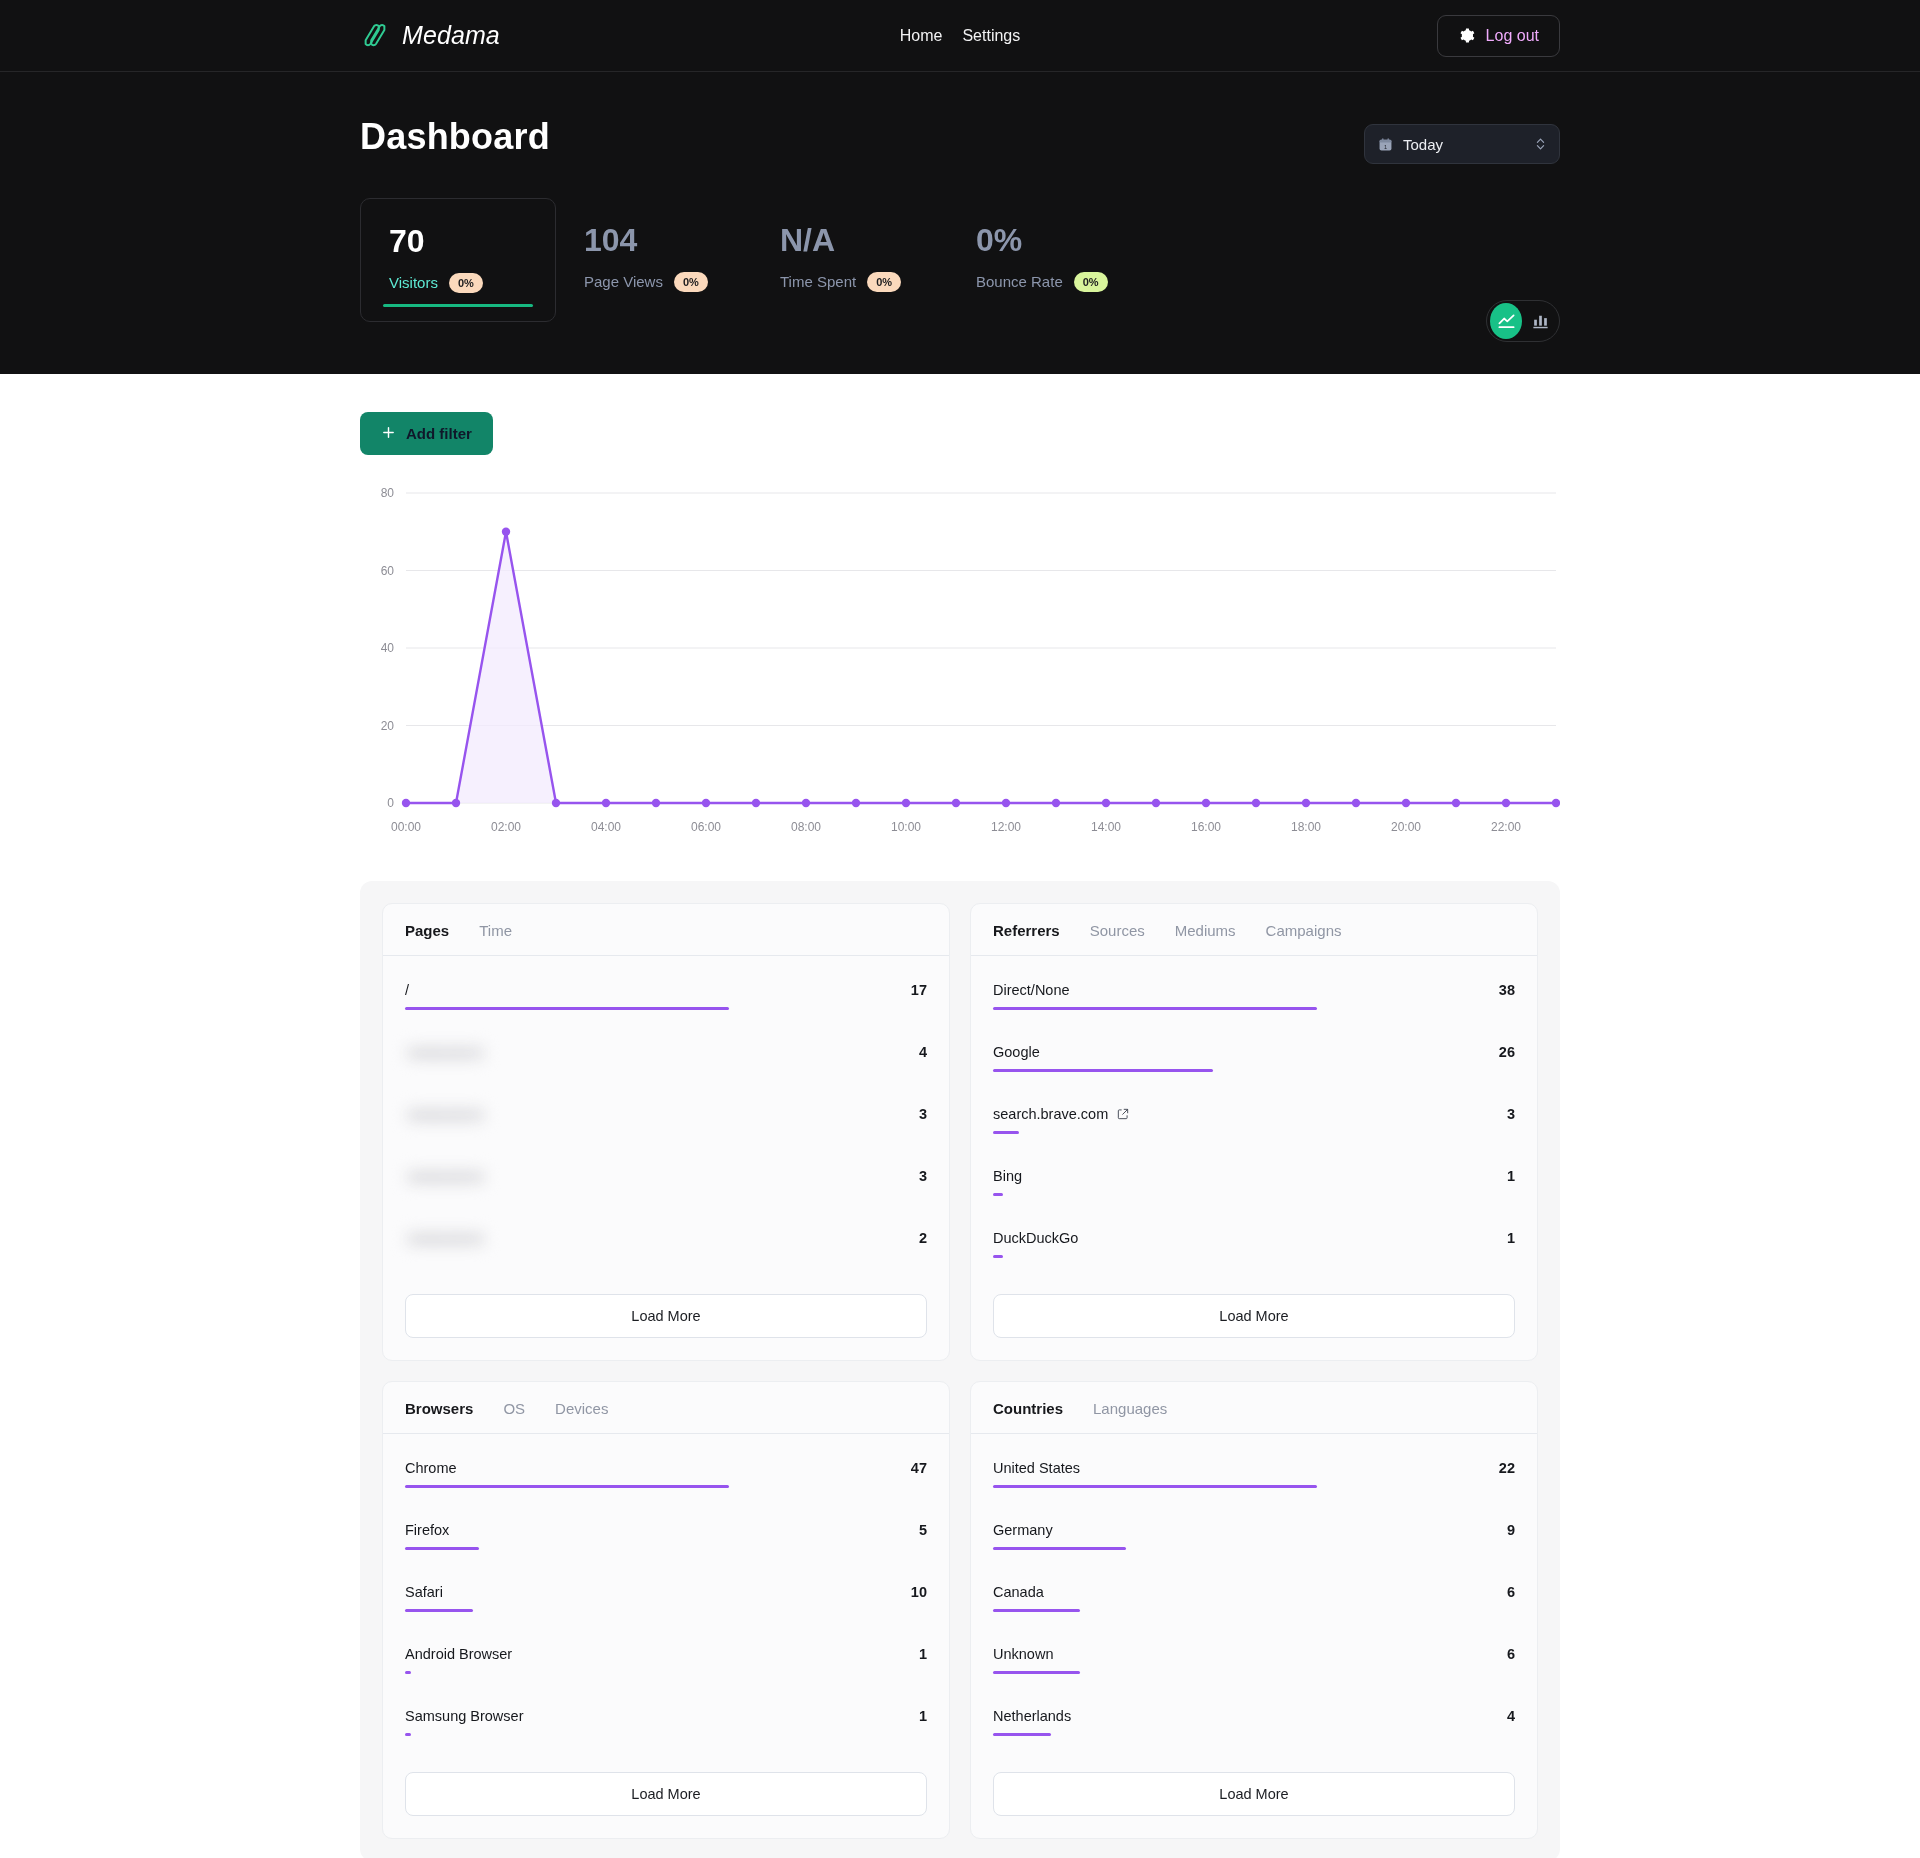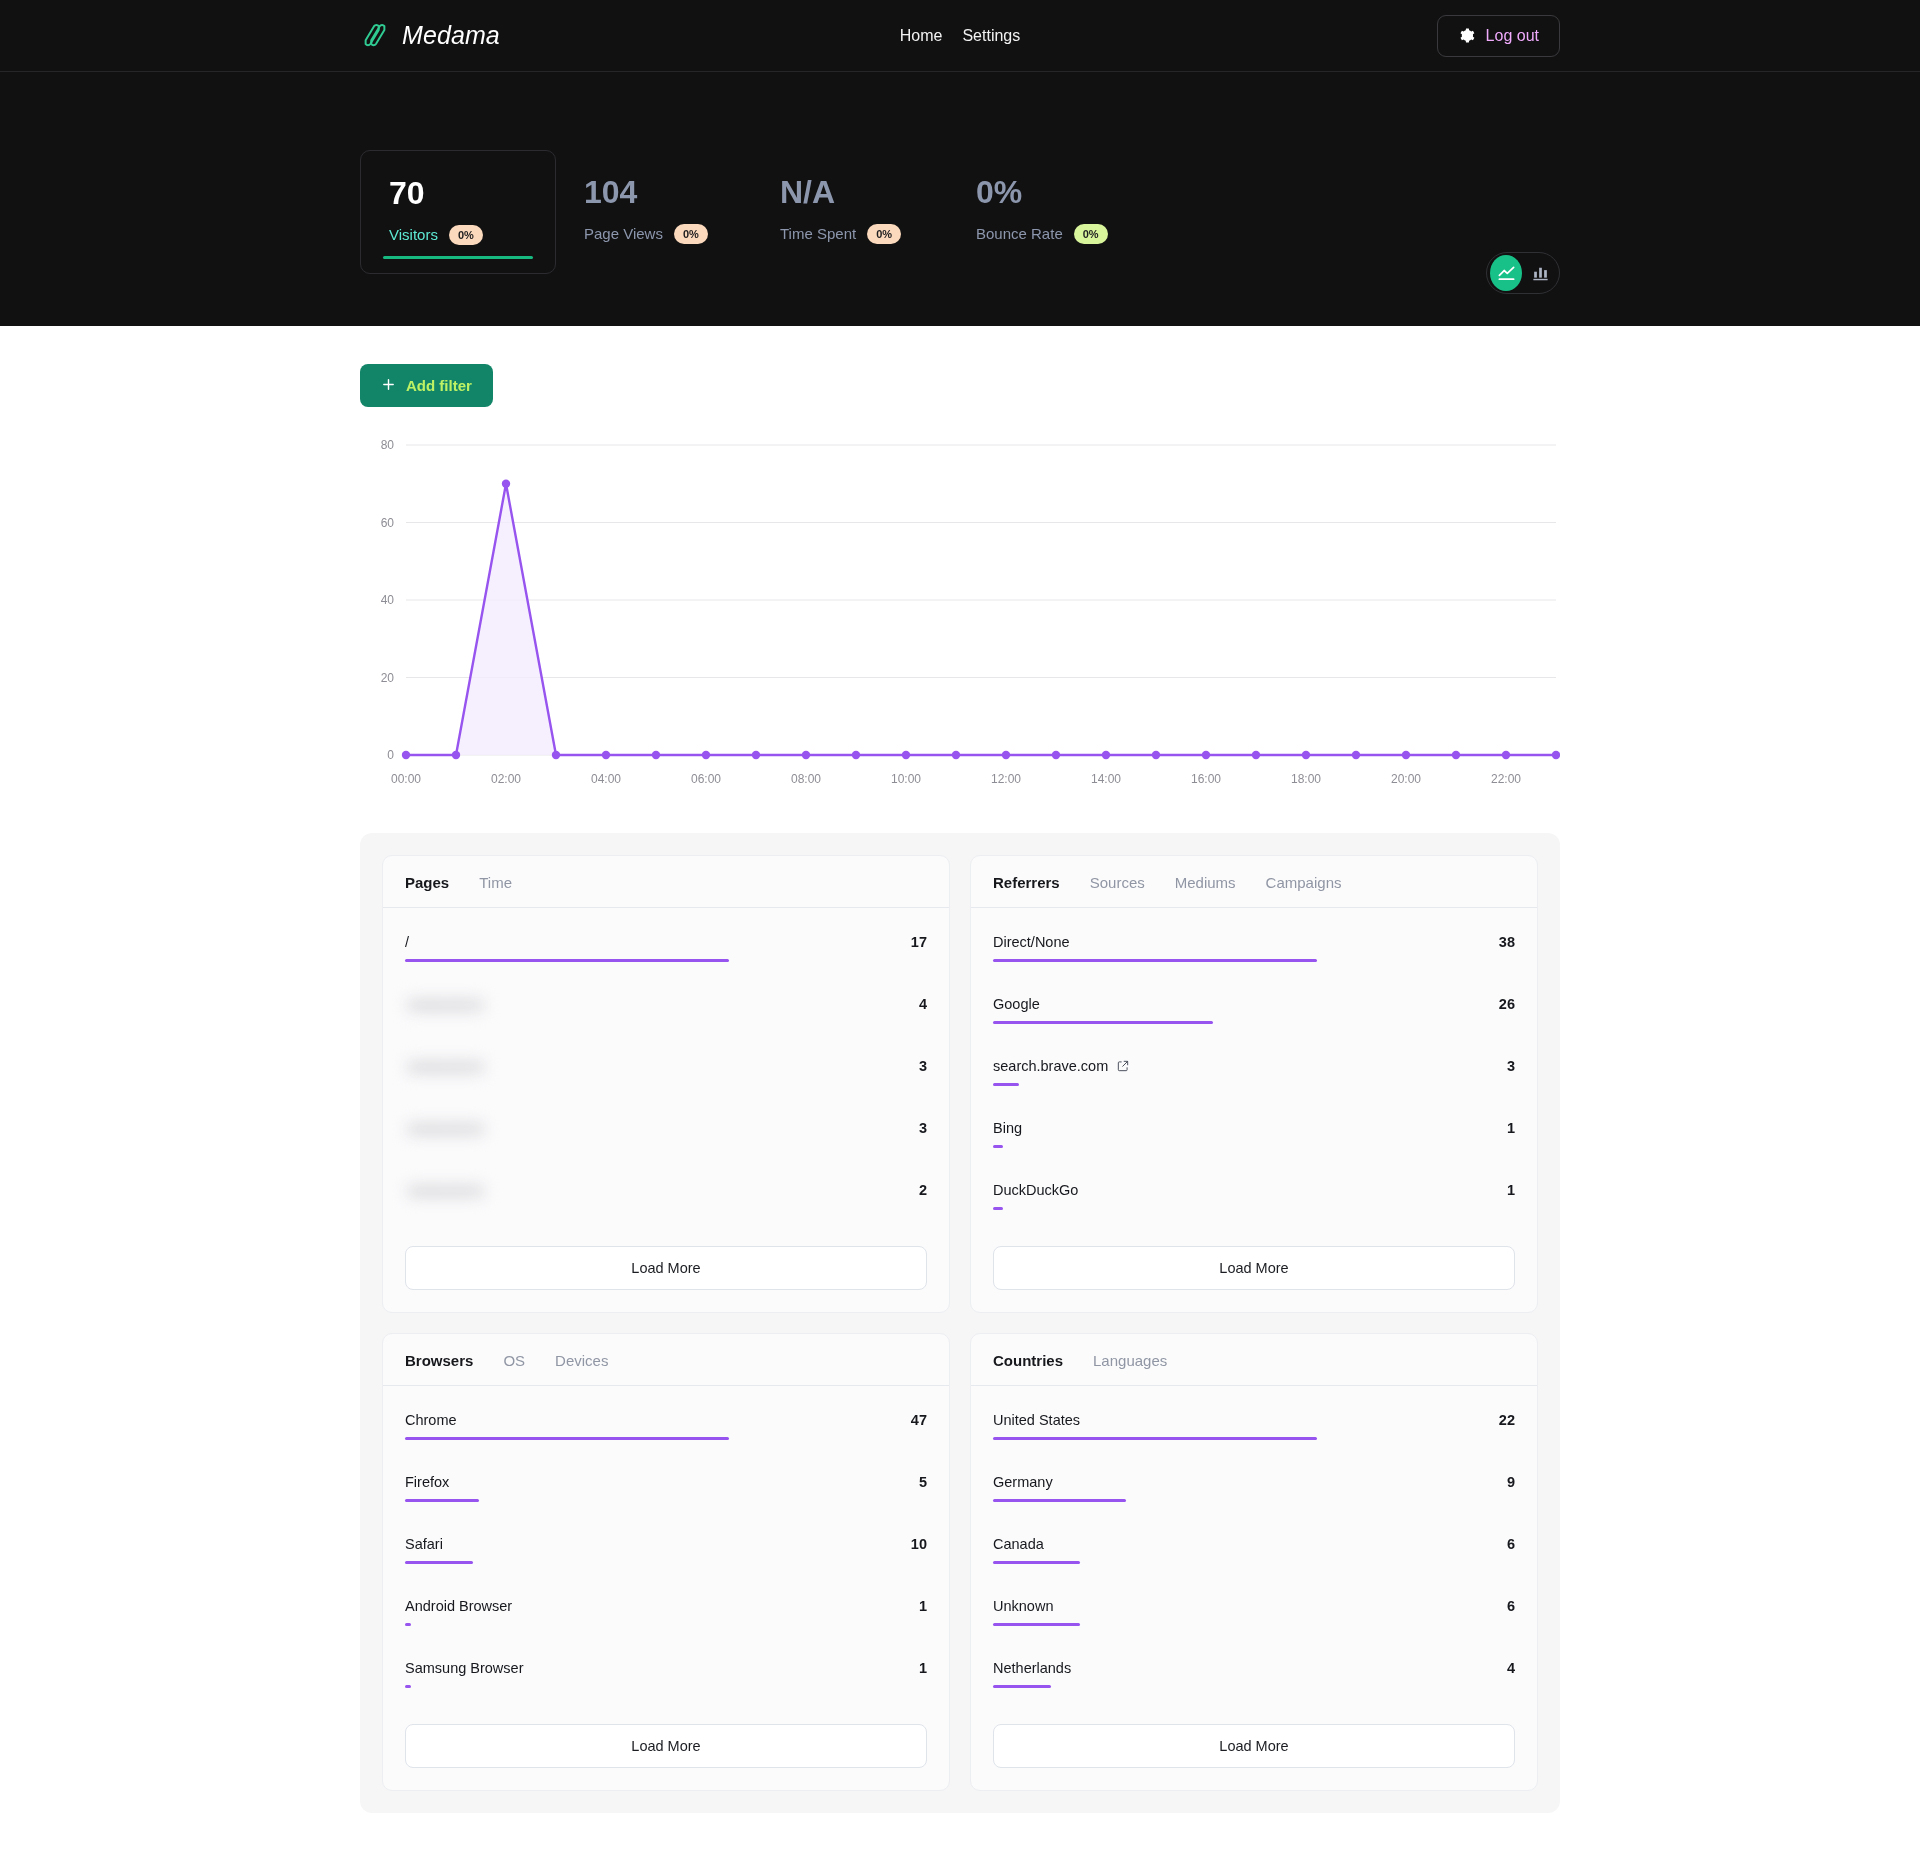--- a/index.html
+++ b/index.html
@@ -99,21 +99,21 @@
     display: flex; align-items: center; justify-content: center; cursor: pointer;
   }
   .toggle-opt.active { background: #18c187; }
 
   
   .light-zone { background: #ffffff; padding: 0 360px 40px; }
 
   .filter-row { padding-top: 38px; }
   .add-filter {
     display: inline-flex; align-items: flex-start; gap: 10px;
-    background: #128568; color: #bef264; border: none; border-radius: 8px;
+    background: #128568; color: #0f172a; border: none; border-radius: 8px;
     padding: 13px 21px; font-size: 15px; font-weight: 700; cursor: pointer;
     font-family: inherit;
   }
   .plus { width: 15px; height: 15px; display:block; }
 
   
   .chart-wrap { margin-top: 24px; height: 370px; position: relative; }
   .chart-svg { display: block; width: 100%; height: 370px; }
 
   
@@ -191,20 +191,37 @@
 
     <button class="logout-btn">
       <svg class="gear" viewBox="0 0 24 24">
         <path d="M12 8.4a3.6 3.6 0 1 0 0 7.2 3.6 3.6 0 0 0 0-7.2zm9.2 3.6c0-.6-.05-1.2-.15-1.75l2.05-1.55-2-3.46-2.4.95a8.9 8.9 0 0 0-3-1.75L15.3 2h-4l-.4 2.44a8.9 8.9 0 0 0-3 1.75l-2.4-.95-2 3.46 2.05 1.55c-.1.55-.15 1.15-.15 1.75s.05 1.2.15 1.75L3.5 15.3l2 3.46 2.4-.95a8.9 8.9 0 0 0 3 1.75l.4 2.44h4l.4-2.44a8.9 8.9 0 0 0 3-1.75l2.4.95 2-3.46-2.05-1.55c.1-.55.15-1.15.15-1.75z"></path>
       </svg>
       <span>Log out</span>
     </button>
   </div>
 
   <div class="hero">
+    <div class="hero-top">
+      <h1 class="page-title">Dashboard</h1>
+
+      <div class="period-select">
+        <svg class="cal" viewBox="0 0 24 24">
+          <rect x="2.5" y="4.5" width="19" height="17" rx="3" fill="#9aa4b8"></rect>
+          <rect x="2.5" y="4.5" width="19" height="4.2" rx="2" fill="#7f8a9f"></rect>
+          <rect x="6.6" y="2" width="2.2" height="4.2" rx="1.1" fill="#7f8a9f"></rect>
+          <rect x="15.2" y="2" width="2.2" height="4.2" rx="1.1" fill="#7f8a9f"></rect>
+          <text x="12" y="18.6" font-size="9" text-anchor="middle" fill="#1e2129" font-family="Liberation Sans, sans-serif">1</text>
+        </svg>
+        <span class="period-label">Today</span>
+        <svg class="chev-updown" viewBox="0 0 12 18">
+          <path d="M2.5 7.2 6 3.4l3.5 3.8M2.5 10.8 6 14.6l3.5-3.8" fill="none" stroke="#9aa4b8" stroke-width="1.3" stroke-linecap="round" stroke-linejoin="round"></path>
+        </svg>
+      </div>
+    </div>
 
     <div class="stats-row">
       <div class="stat first">
         <div class="stat-value">70</div>
         <div class="stat-meta">
           <span class="stat-label">Visitors</span>
           <span class="badge peach">0%</span>
         </div>
         <div class="stat-underline"></div>
       </div>

